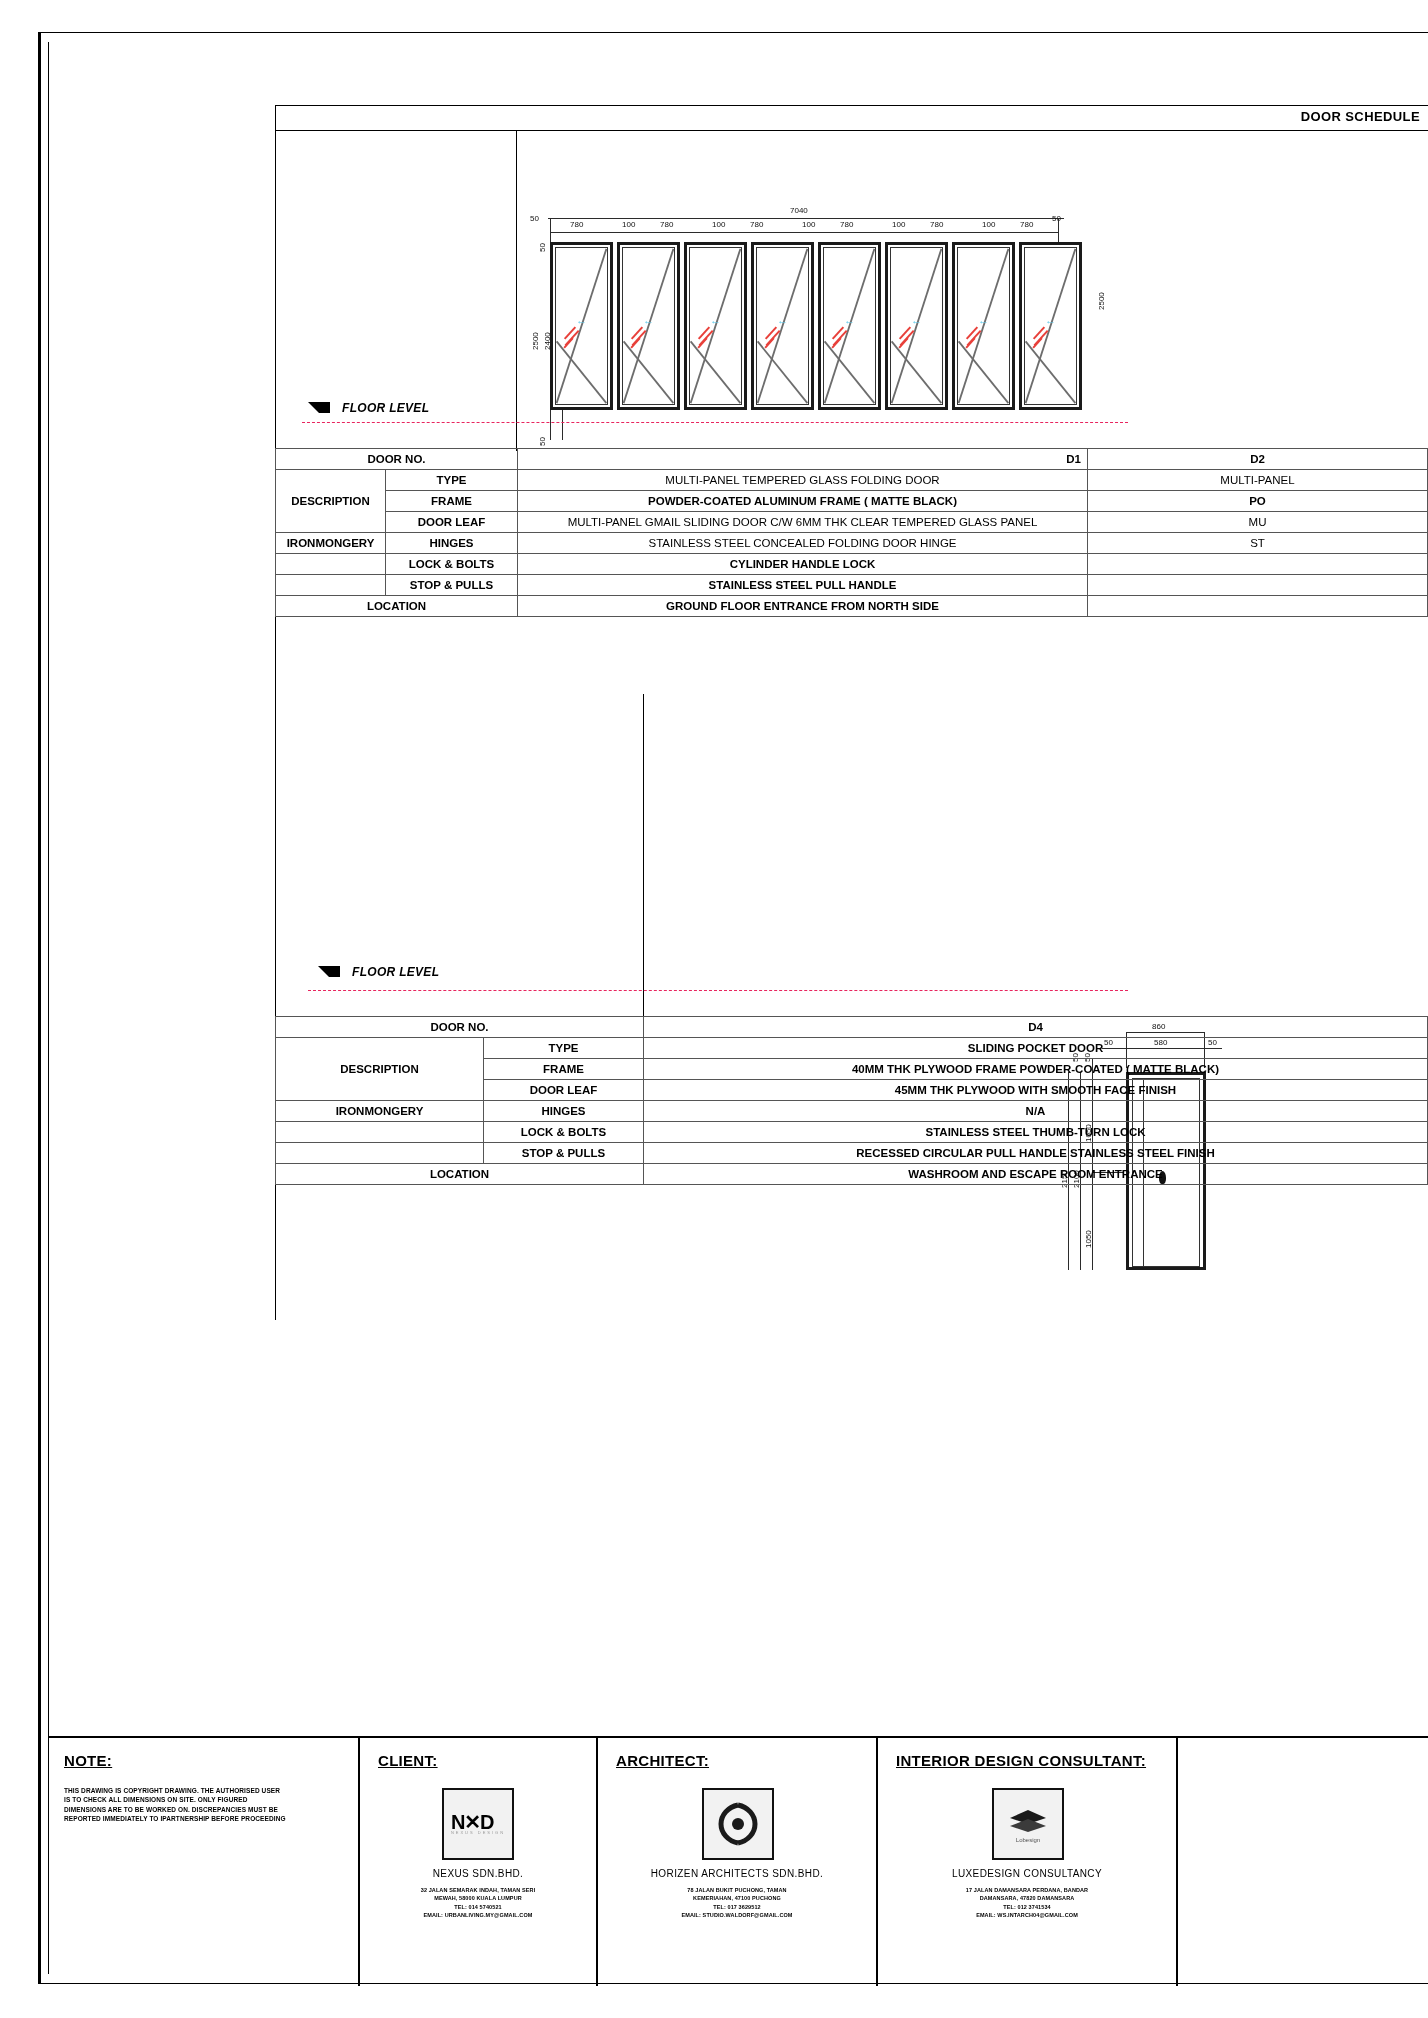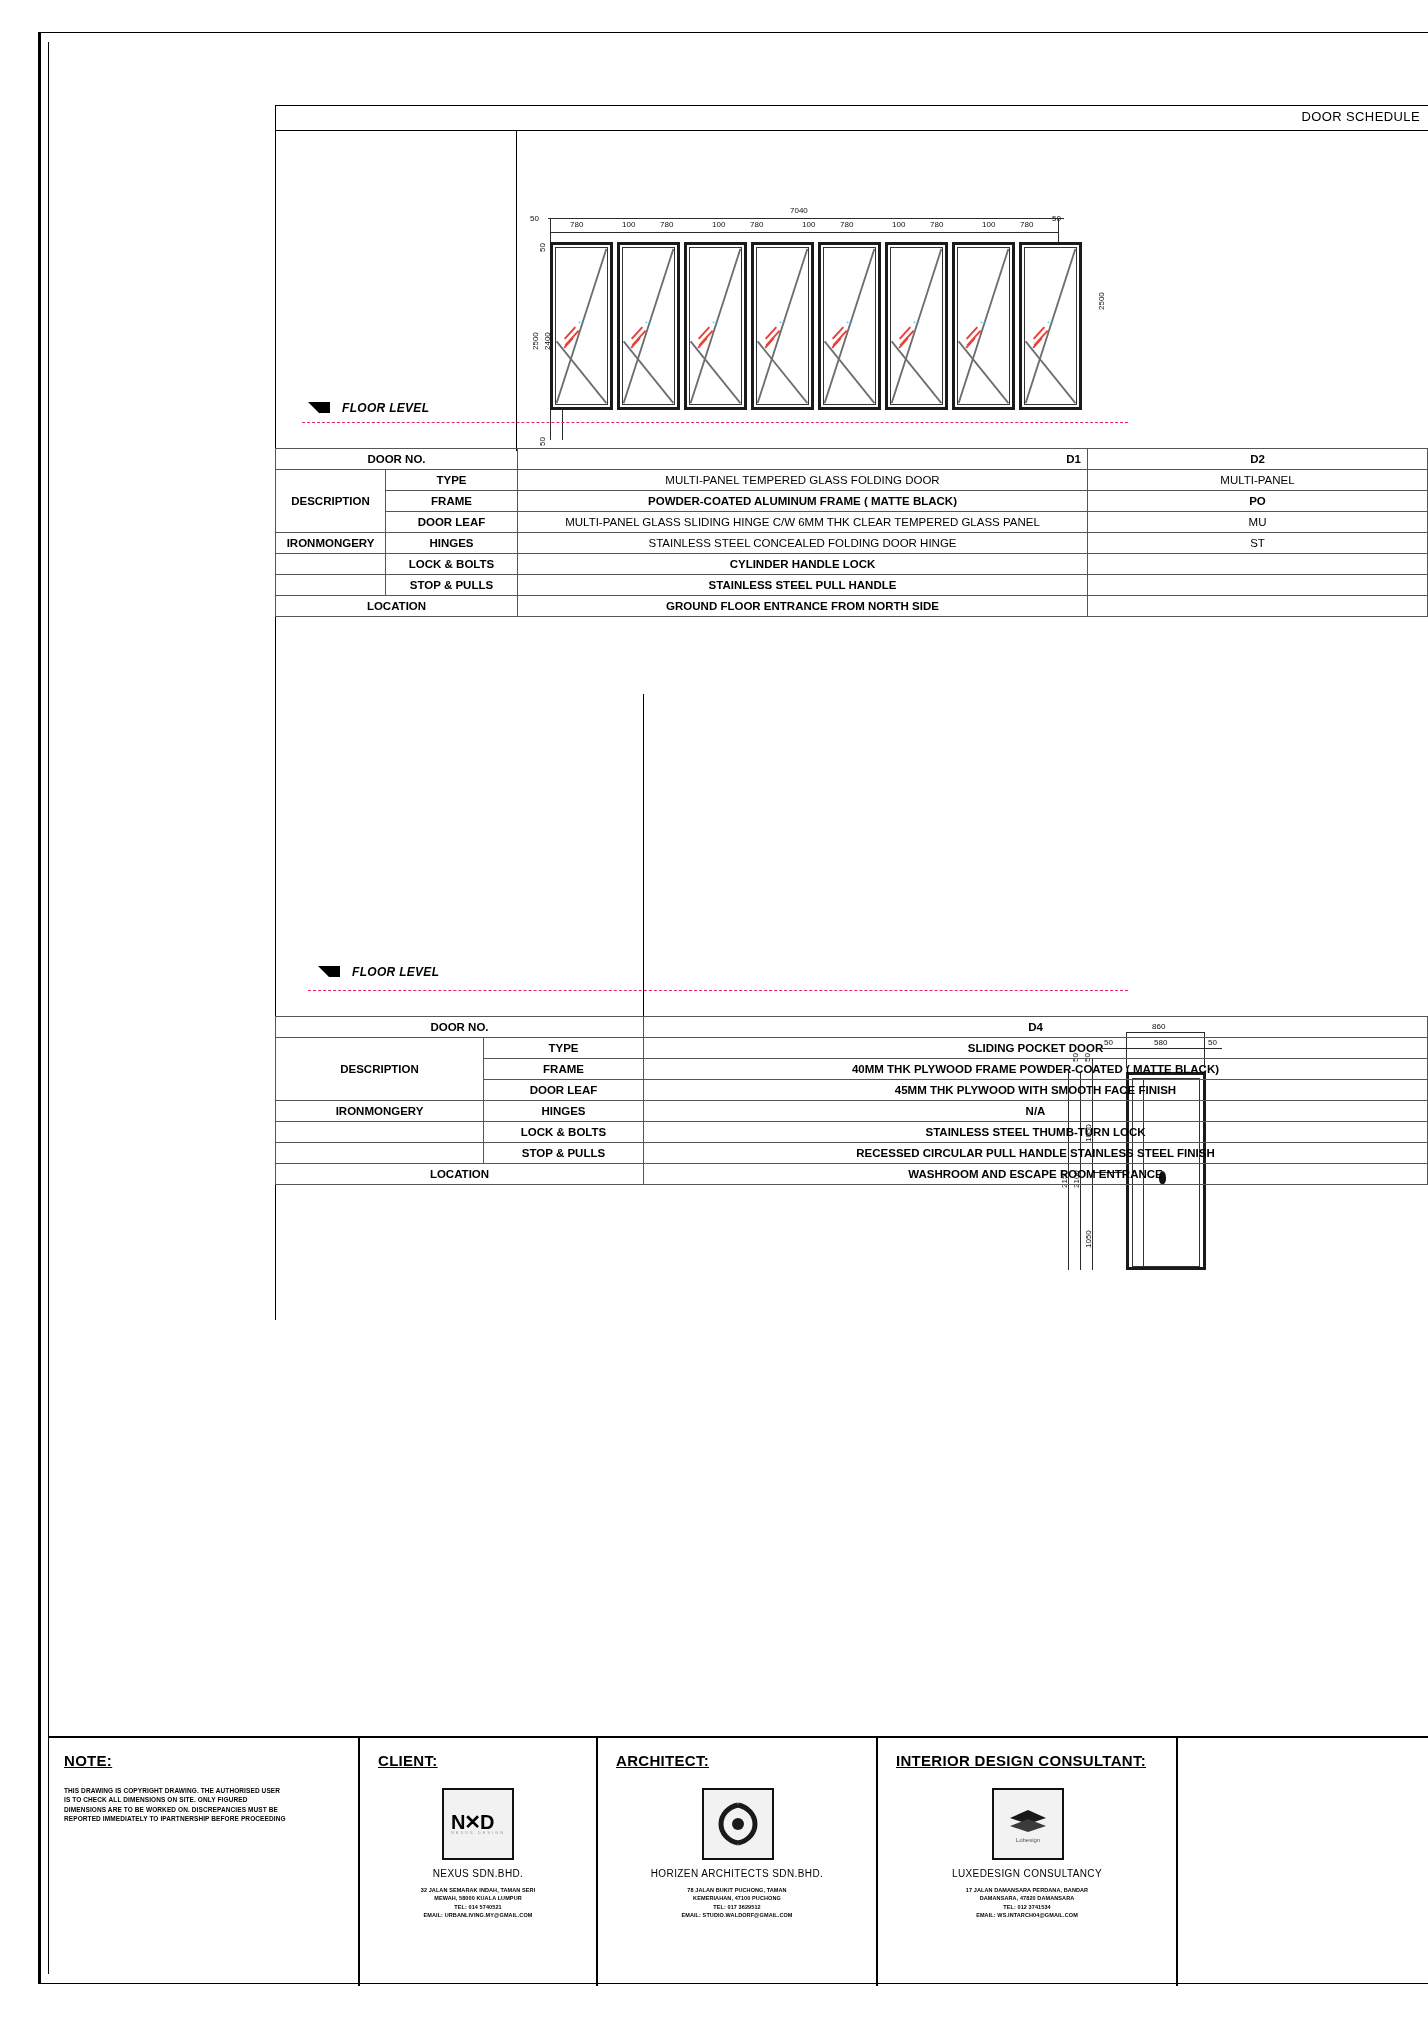--- a/index.html
+++ b/index.html
@@ -33,21 +33,21 @@
     border-top:1px solid #000;
     border-left:1px solid #000;
   }
   #doorhdr{
     position:absolute; left:275px; top:105px;
     width:1153px; height:26px;
     border-bottom:1px solid #000;
   }
   #doorhdr .t{
     position:absolute; right:8px; top:4px;
-    font-size:13px; font-weight:normal; letter-spacing:.4px;
+    font-size:13px; font-weight:bold; letter-spacing:.4px;
   }
 
   
   .vsep{ position:absolute; width:1px; background:#000; }
 
   
   #elev-d1{ position:absolute; left:528px; top:200px; width:560px; height:250px; }
 
   .dimline{ position:absolute; background:#2b2b2b; }
   .dimtxt{
@@ -323,21 +323,21 @@
     <td class="thin">MULTI-PANEL TEMPERED GLASS FOLDING DOOR</td>
     <td class="thin">MULTI-PANEL</td>
   </tr>
   <tr>
     <td class="lbl">FRAME</td>
     <td>POWDER-COATED ALUMINUM FRAME  ( MATTE BLACK)</td>
     <td>PO</td>
   </tr>
   <tr>
     <td class="lbl">DOOR LEAF</td>
-    <td class="thin">MULTI-PANEL GLASS SLIDING HINGE C/W  6MM THK CLEAR TEMPERED GLASS PANEL</td>
+    <td class="thin">MULTI-PANEL GMAIL SLIDING DOOR C/W  6MM THK CLEAR TEMPERED GLASS PANEL</td>
     <td class="thin">MU</td>
   </tr>
   <tr>
     <td class="lbl">IRONMONGERY</td>
     <td class="lbl">HINGES</td>
     <td class="thin">STAINLESS STEEL CONCEALED FOLDING DOOR HINGE</td>
     <td class="thin">ST</td>
   </tr>
   <tr>
     <td class="blank"></td>

